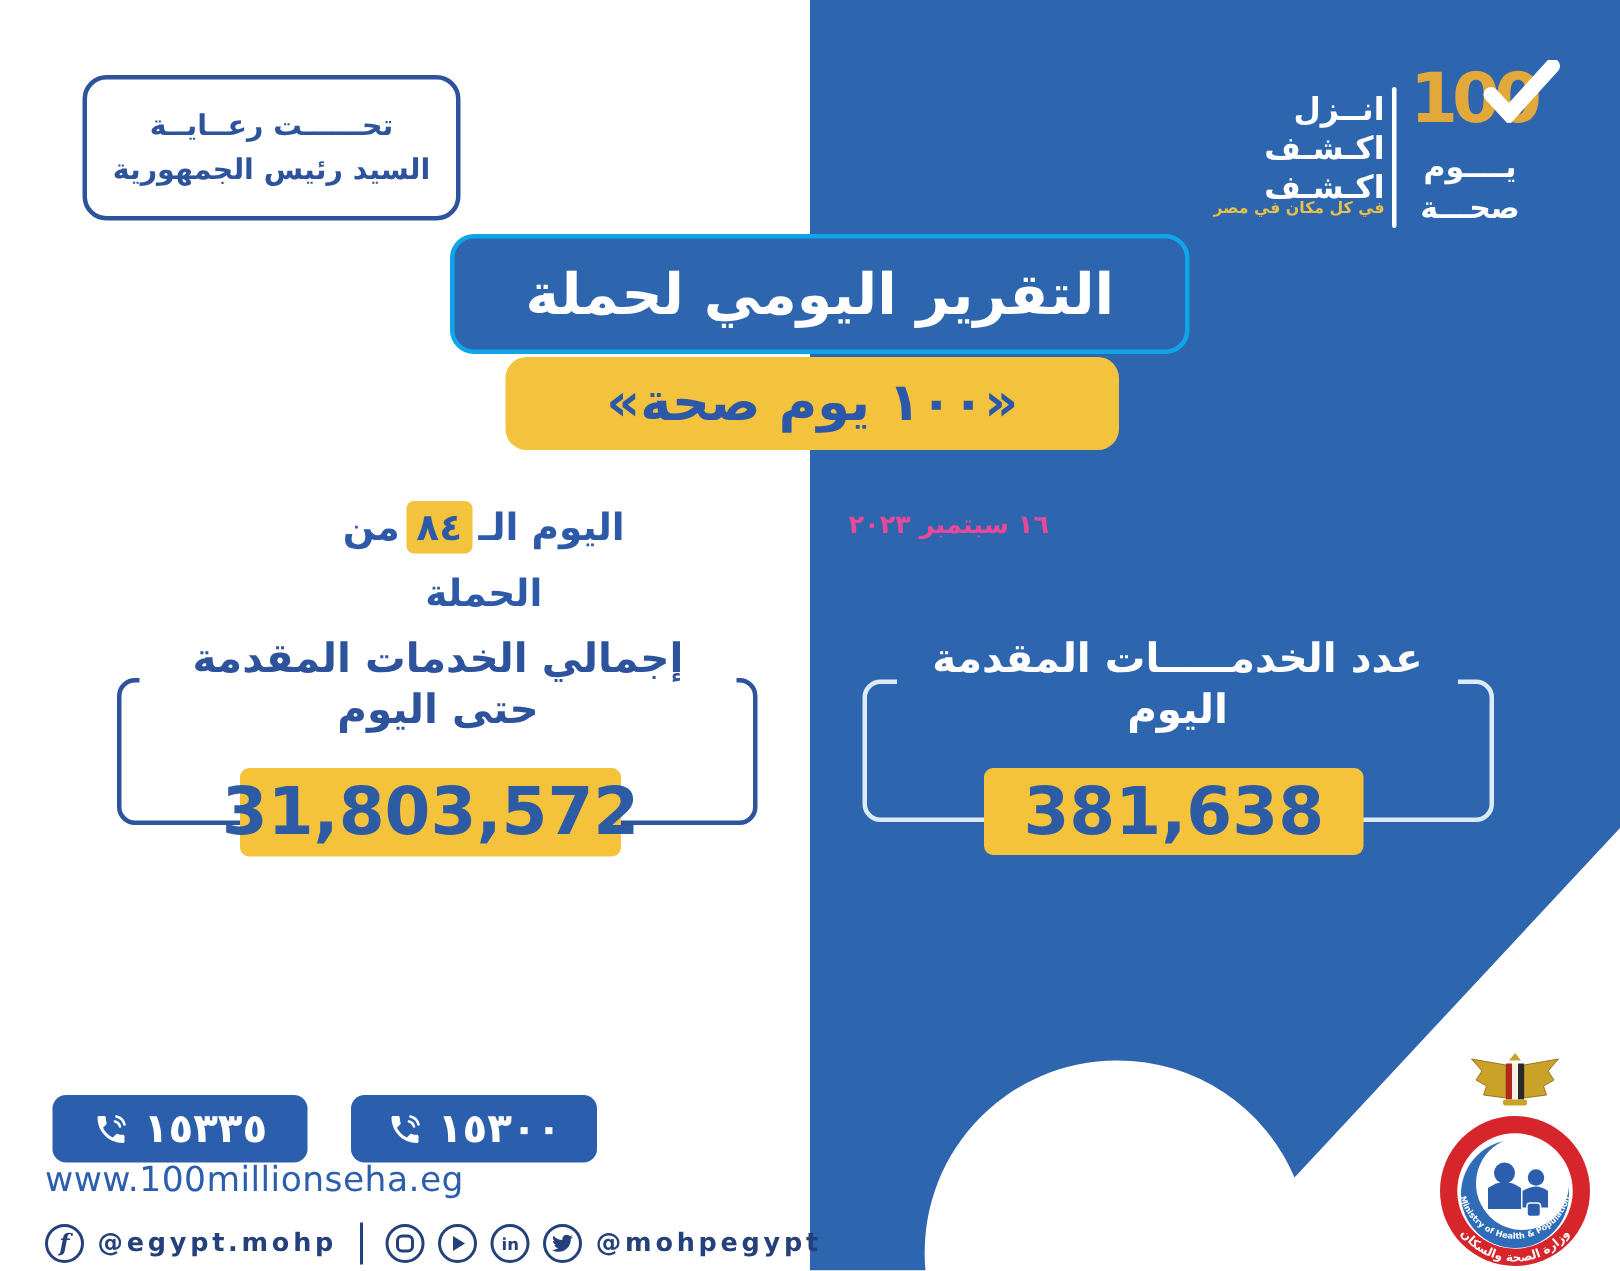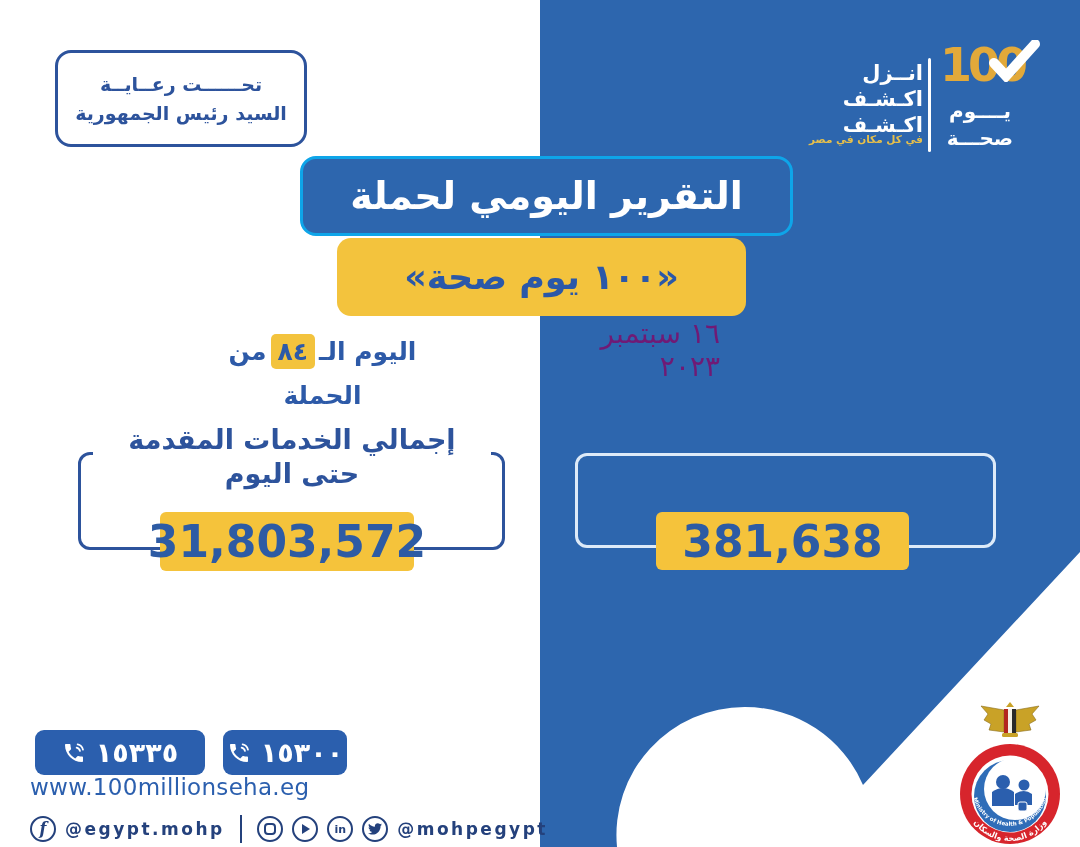--- a/index.html
+++ b/index.html
@@ -29,48 +29,48 @@
     letter-spacing:-4px;line-height:1;}
   .logo-check{left:988px;top:40px;}
   .logo-word{left:936px;width:88px;text-align:center;color:#fff;font-weight:bold;font-size:20px;}
   .logo-yom{top:99px;}
   .logo-seha{top:126px;}
 
   
   .title-box{left:300px;top:156px;width:493px;height:80px;background:var(--panel-blue);
     border:3px solid #0ea5e9;border-radius:16px;display:flex;align-items:center;justify-content:center;
     color:#fff;font-weight:bold;font-size:38px;}
-  .subtitle-box{left:337px;top:238px;width:409px;height:78px;background:var(--yellow);
+  .subtitle-box{left:337px;top:238px;width:409px;height:62px;background:var(--yellow);
     border-radius:14px;display:flex;align-items:center;justify-content:center;
     color:#2b58a8;font-weight:bold;font-size:35px;}
 
   
   .report-date{left:545px;top:330px;width:175px;height:40px;display:flex;align-items:center;
-    justify-content:center;color:#701a75;font-weight:normal;font-size:28px;}
+    justify-content:center;color:#ec4899;font-weight:bold;font-size:17px;}
   .day-line{left:205px;top:330px;width:235px;text-align:center;color:#2d5aa8;font-weight:bold;
     font-size:25px;line-height:44px;}
   .day-badge{background:var(--yellow);border-radius:5px;padding:3px 7px;margin:0 4px;text-align:right;}
 
   
   .stat-border-l{left:78px;top:452px;width:427px;height:98px;border:3px solid var(--navy-text);border-radius:12px;}
   .stat-title-l{left:93px;top:421px;width:398px;background:#fff;text-align:center;
     color:var(--navy-text);font-weight:bold;font-size:27px;line-height:1.25;padding:2px 4px;}
   .stat-num{display:flex;align-items:center;justify-content:center;background:#f5c33b;
     border-radius:6px;color:var(--number-blue);font-weight:bold;font-size:44px;direction:ltr;}
   .stat-num-l{left:160px;top:512px;width:254px;height:59px;}
   .stat-border-r{left:575px;top:453px;width:421px;height:95px;border:3px solid #ddeaf8;border-radius:12px;}
   .stat-title-r{left:598px;top:421px;width:374px;background:var(--panel-blue);text-align:center;
     color:#fff;font-weight:bold;font-size:27px;line-height:1.25;padding:2px 4px;}
   .stat-num-r{left:656px;top:512px;width:253px;height:58px;}
 
   
   .phone-box{height:45px;background:var(--phone-blue);border-radius:9px;display:flex;
     align-items:center;justify-content:center;gap:10px;color:#fff;font-weight:bold;font-size:27px;direction:ltr;}
   .phone-1{left:35px;top:730px;width:170px;}
-  .phone-2{left:223px;top:730px;width:124px;}
+  .phone-2{left:234px;top:730px;width:164px;}
   .website{left:30px;top:774px;color:var(--phone-blue);font-weight:normal;font-size:23px;letter-spacing:.3px;}
 
   
   .social-row{left:30px;top:812px;height:34px;display:flex;align-items:center;gap:9px;color:var(--deep-navy);}
   .sicon{width:26px;height:26px;border:2.5px solid var(--deep-navy);border-radius:50%;
     display:flex;align-items:center;justify-content:center;flex:0 0 auto;}
   .handle{font-weight:bold;font-size:17px;letter-spacing:2.5px;}
   .sep{width:2.5px;height:28px;background:var(--deep-navy);margin:0 6px;}
   .fb-f{font-family:"DejaVu Serif",serif;font-style:italic;font-weight:bold;font-size:16px;line-height:1;}
   .ig-lens{width:12px;height:12px;border:2px solid var(--deep-navy);border-radius:4px;}
@@ -119,20 +119,24 @@
   </div>
 
   <div class="abs stat-border-l"></div>
   <div class="abs stat-title-l" dir="rtl">
     <div>إجمالي الخدمات المقدمة</div>
     <div>حتى اليوم</div>
   </div>
   <div class="abs stat-num stat-num-l">31,803,572</div>
 
   <div class="abs stat-border-r"></div>
+  <div class="abs stat-title-r" dir="rtl">
+    <div>عدد الخدمـــــات المقدمة</div>
+    <div>اليوم</div>
+  </div>
   <div class="abs stat-num stat-num-r">381,638</div>
 
   <div class="abs phone-box phone-1">
     <svg width="24" height="24" viewBox="0 0 24 24">
       <path fill="#fff" d="M6.62 10.79c1.44 2.83 3.76 5.14 6.59 6.59l2.2-2.2c.27-.27.67-.36 1.02-.24 1.12.37 2.33.57 3.57.57.55 0 1 .45 1 1V20c0 .55-.45 1-1 1-9.39 0-17-7.61-17-17 0-.55.45-1 1-1h3.5c.55 0 1 .45 1 1 0 1.25.2 2.45.57 3.57.11.35.03.74-.25 1.02l-2.2 2.2z"></path>
       <path fill="none" stroke="#fff" stroke-width="1.7" stroke-linecap="round" d="M14.6 6.6c1.7.4 3 1.7 3.4 3.4"></path>
       <path fill="none" stroke="#fff" stroke-width="1.7" stroke-linecap="round" d="M15.6 3.3c2.7.6 4.8 2.7 5.4 5.4"></path>
     </svg>
     <span>١٥٣٣٥</span>
   </div>

